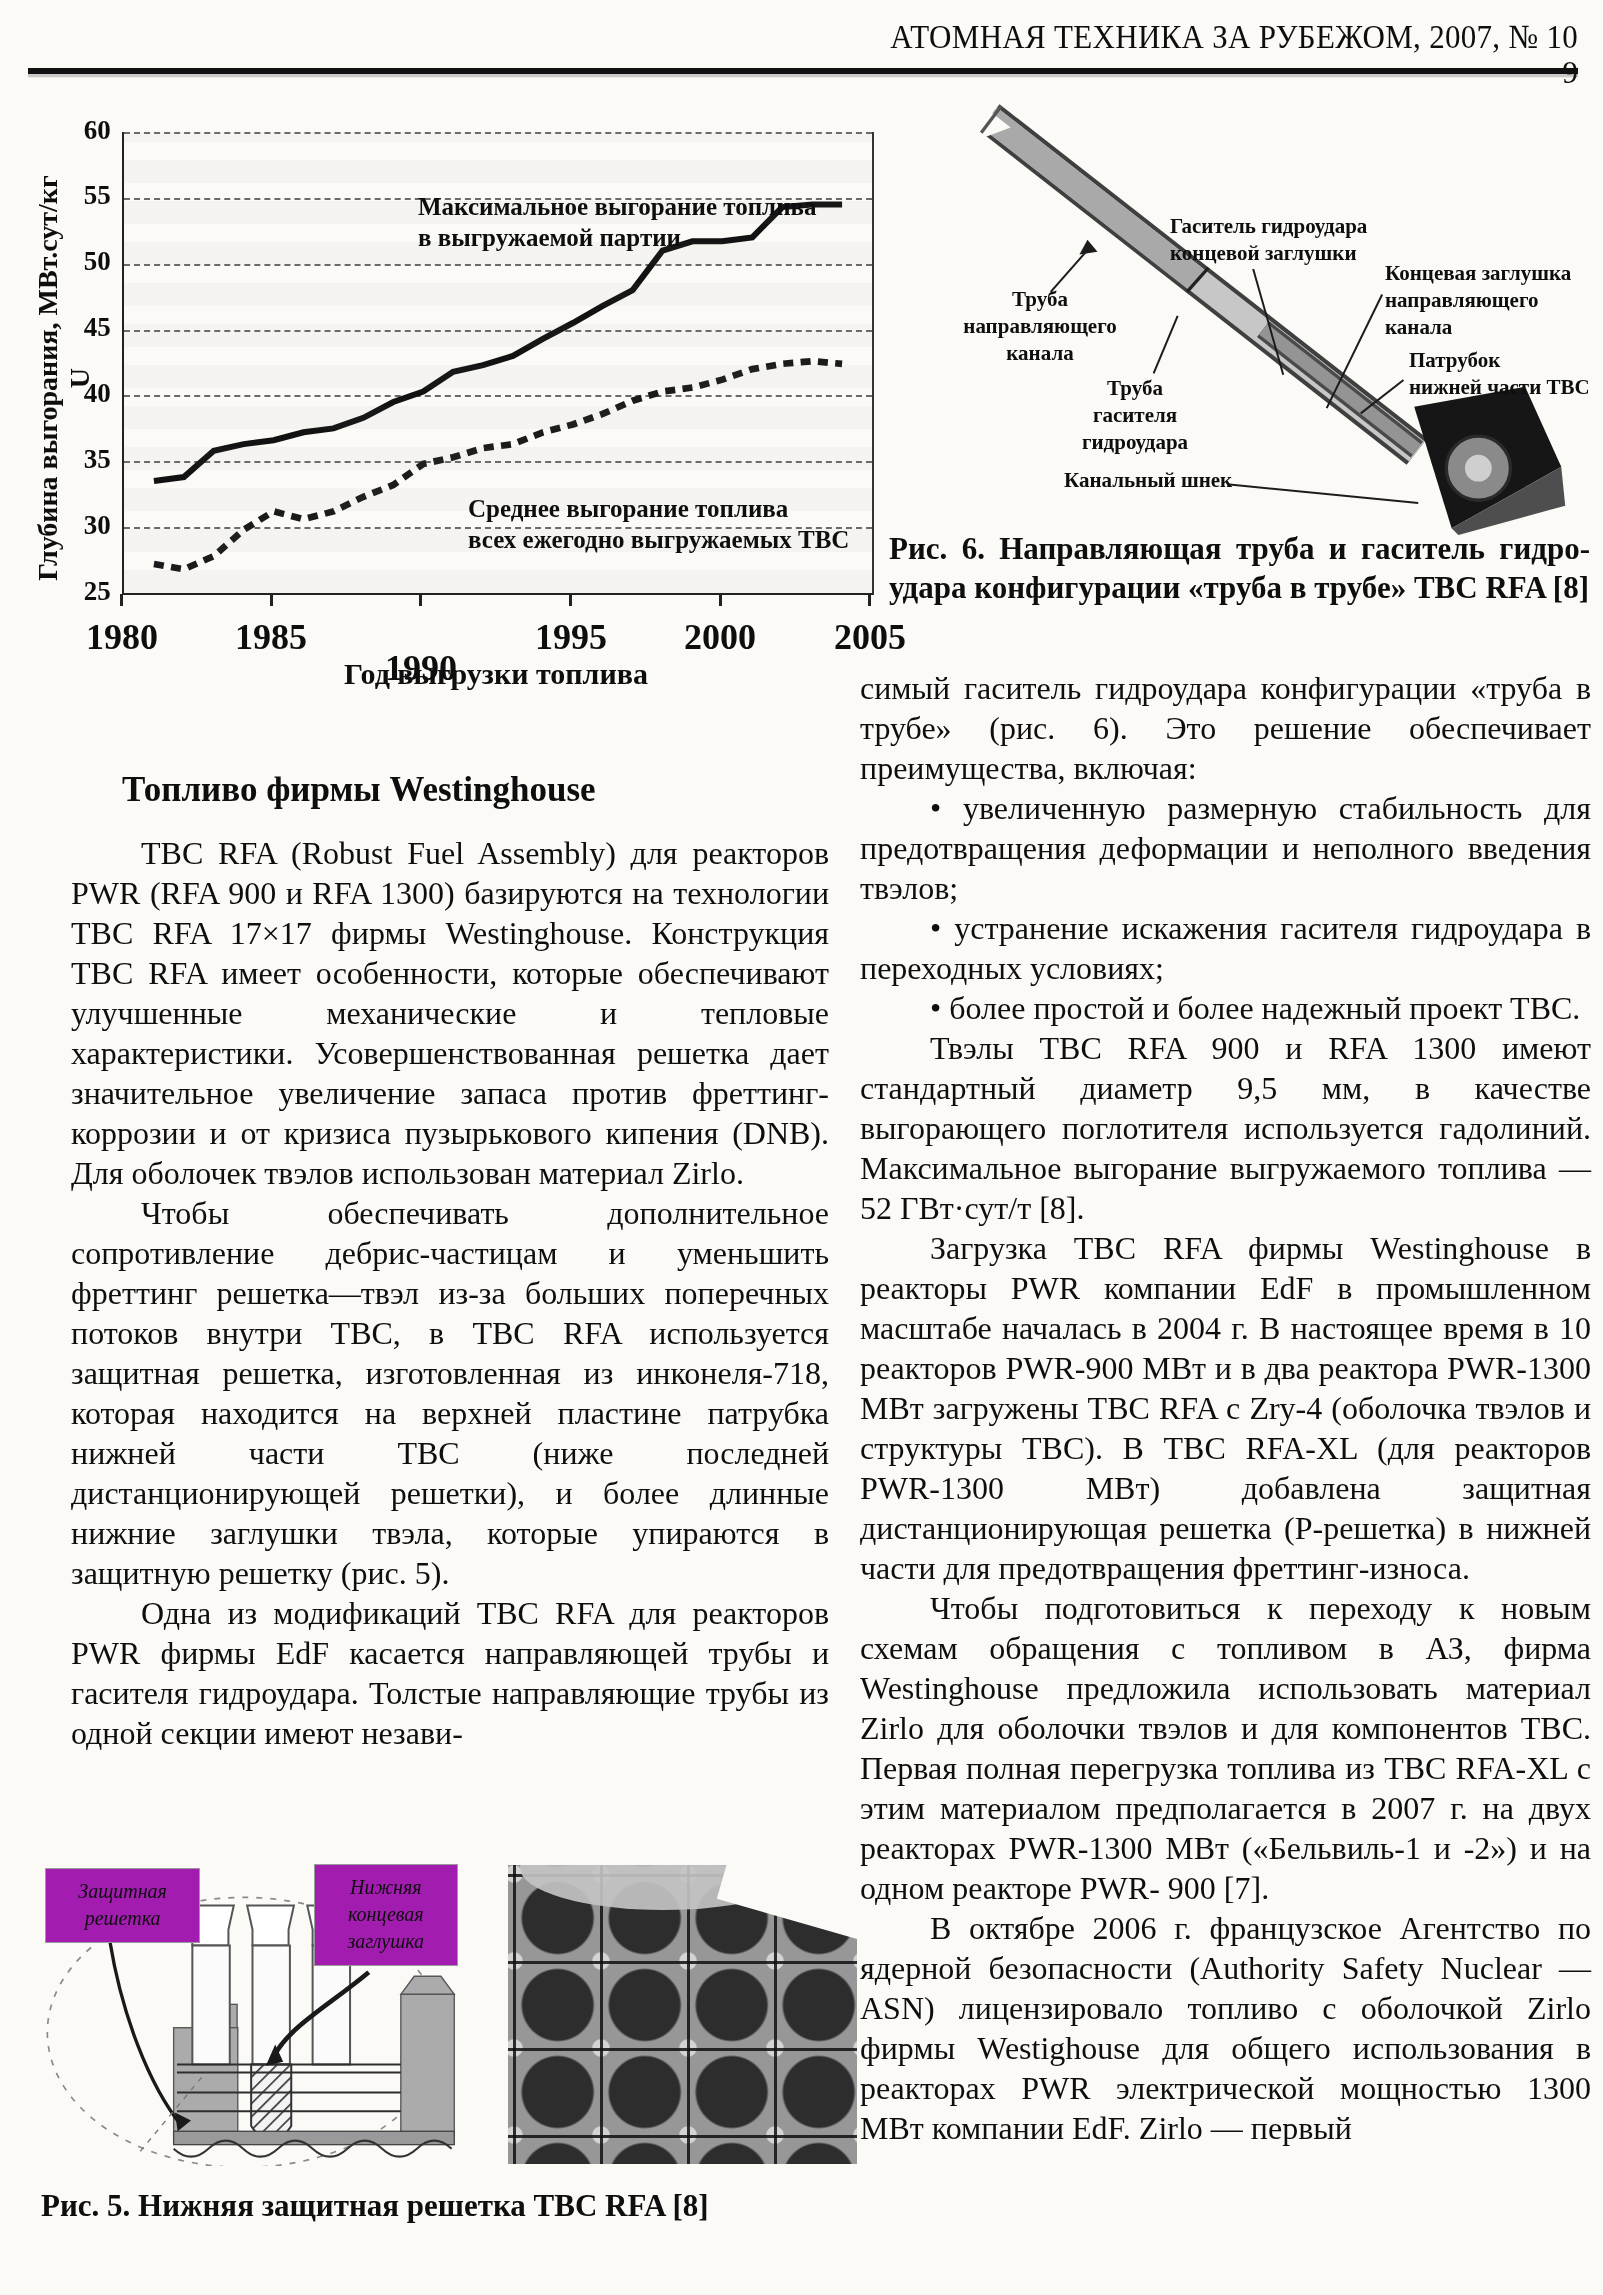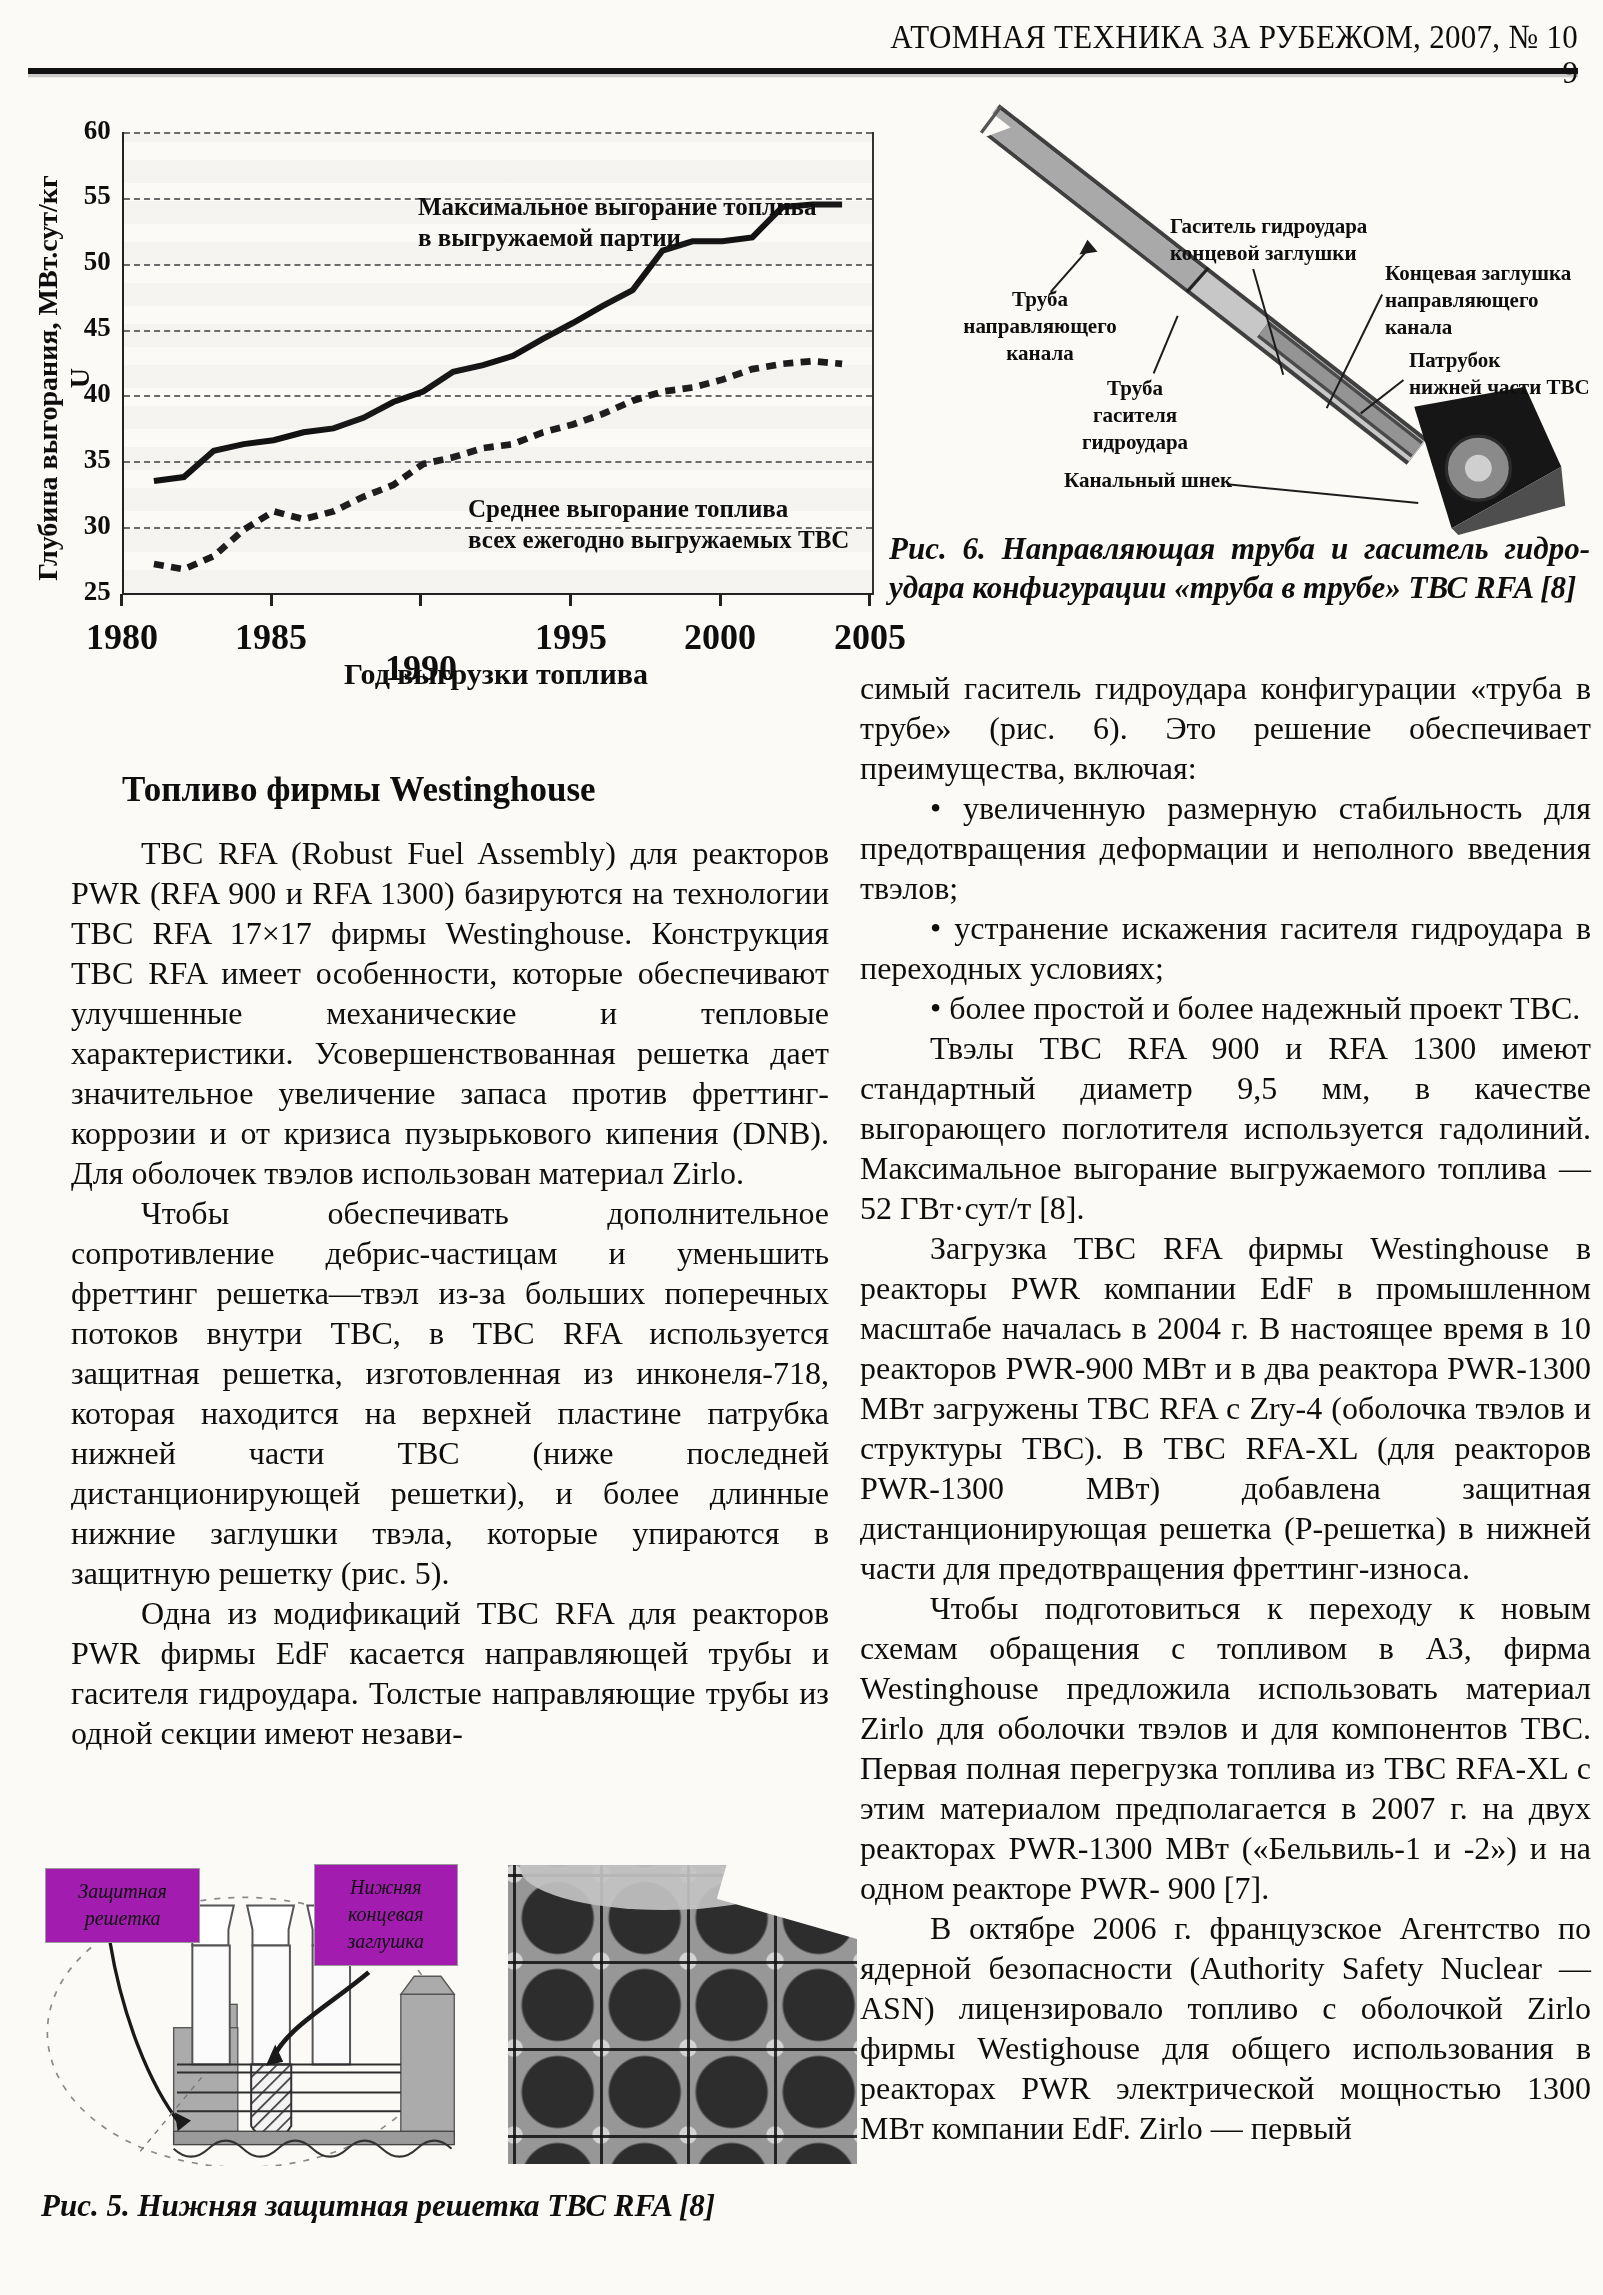--- a/index.html
+++ b/index.html
@@ -28,21 +28,21 @@
   .ann1{left:294px; top:59px;}
   .ann2{left:344px; top:361px;}
   .ylab{position:absolute; width:64px; text-align:right; font-weight:bold; font-size:27px; left:6.7px;}
   .xlab{position:absolute; width:114px; text-align:center; font-weight:bold; font-size:36px; top:492px;}
   .xtick{position:absolute; width:2.7px; height:12px; background:#222; top:470px;}
   .ytitle{position:absolute; left:-190px; top:222px; width:428px; text-align:center;
           transform:rotate(-90deg); font-weight:bold; font-size:28px;}
   .xtitle{position:absolute; left:82px; top:533px; width:748px; text-align:center; font-weight:bold; font-size:30px;}
 
   
-  .caption{font-weight:bold; font-size:31px; line-height:39px; margin:0; text-align:justify;font-style:italic;}
+  .caption{font-weight:bold; font-size:31px; line-height:39px; margin:0; text-align:justify;}
   .fig4cap{position:absolute; left:41px; top:693px; width:762px;}
   .heading{position:absolute; left:122px; top:770px; width:668px; font-size:35px; margin:0;}
   .col{position:absolute; font-size:32px; line-height:40px; text-align:justify;}
   .col p{margin:0;}
   .left{left:54px; top:833px; width:758px;margin-left:17px;}
   .right{left:860px; top:668px; width:731px;}
   .indent{text-indent:70px;}
   .noindent{text-indent:0;}
 
   

